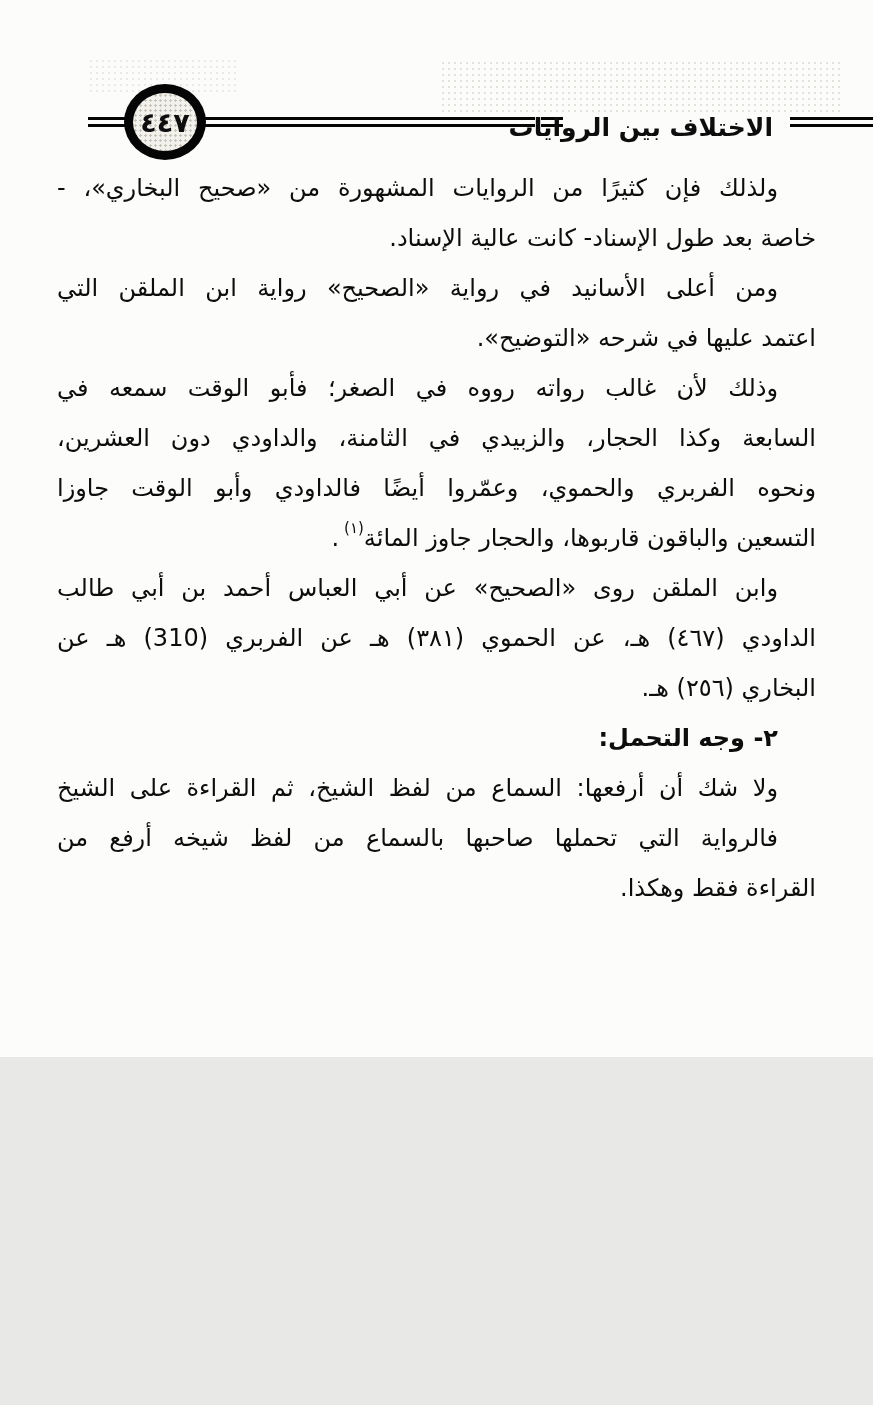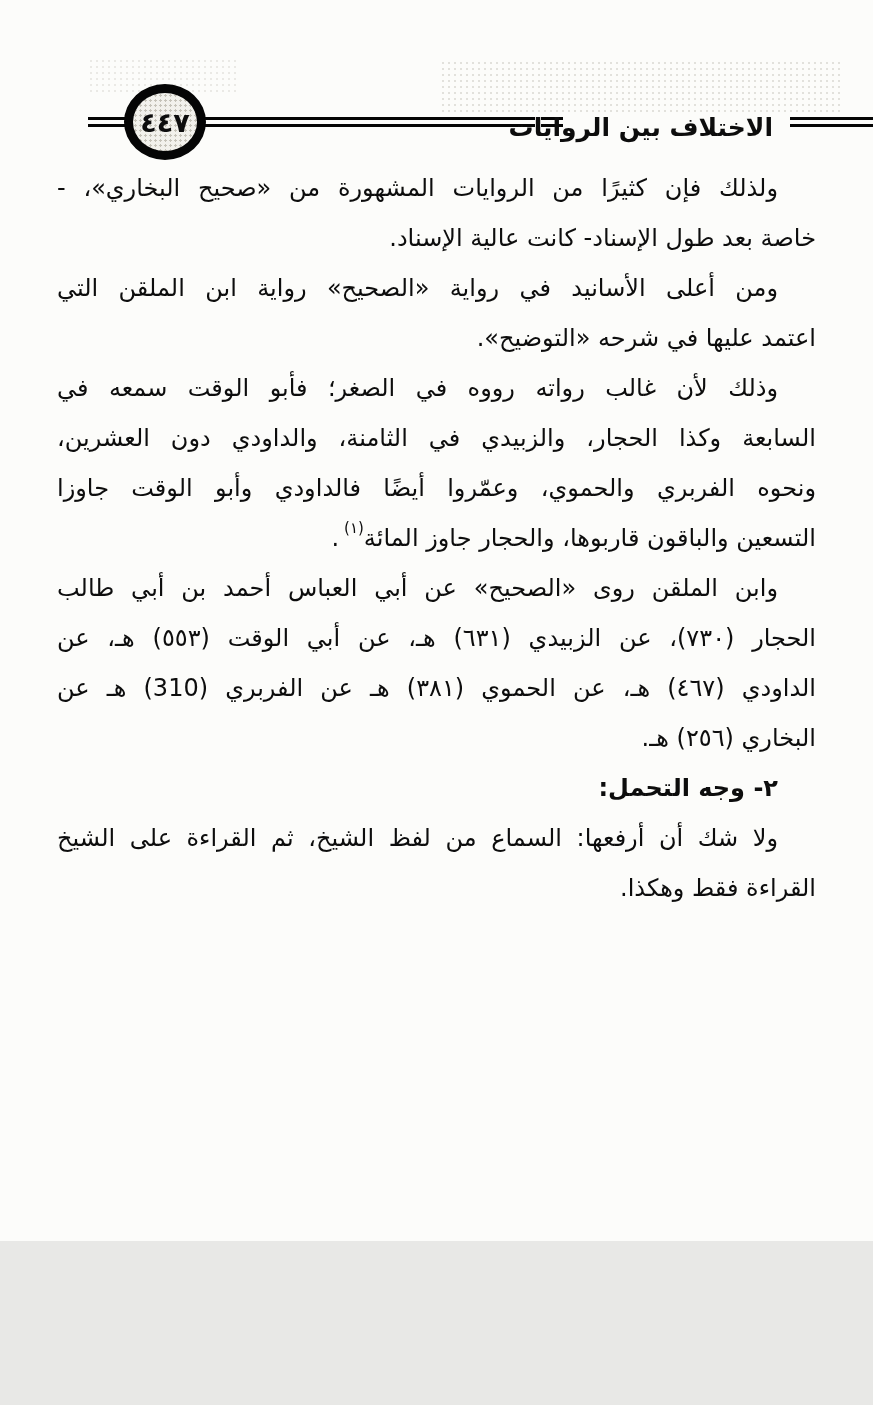--- a/index.html
+++ b/index.html
@@ -1,19 +1,19 @@
 <!DOCTYPE html>
 <html lang="ar" dir="rtl"><head>
 <meta charset="utf-8">
 <style>
   html, body { margin: 0; padding: 0; background: #e8e8e6; }
   .page {
     position: relative;
     width: 873px;
-    height: 1241px;
+    height: 1057px;
     margin: 0 auto;
     background: #fcfcfa;
     overflow: hidden;
     color: #0d0d0d;
     direction: rtl;
     font-family: "DejaVu Sans", sans-serif;
   }
 
   
   .noise {
@@ -153,35 +153,35 @@
 
     <p class="para">
       <span class="line indent" style="display:block">وذلك لأن غالب رواته رووه في الصغر؛ فأبو الوقت سمعه في</span>
       <span class="line" style="display:block">السابعة وكذا الحجار، والزبيدي في الثامنة، والداودي دون العشرين،</span>
       <span class="line" style="display:block">ونحوه الفربري والحموي، وعمّروا أيضًا فالداودي وأبو الوقت جاوزا</span>
       <span class="line end" style="display:block"><span>التسعين والباقون قاربوها، والحجار جاوز المائة</span><sup class="fn-marker">(١)</sup><span>.</span></span>
     </p>
 
     <p class="para">
       <span class="line indent" style="display:block">وابن الملقن روى «الصحيح» عن أبي العباس أحمد بن أبي طالب</span>
-      <span class="line" style="display:block">الحجار (٧٣٠)، عن الزبيدي (٦٣١) هـ، عن أبي الوقت (٥٥٣) هـ، عن</span>
       <span class="line" style="display:block">الداودي (٤٦٧) هـ، عن الحموي (٣٨١) هـ عن الفربري (310) هـ عن</span>
       <span class="line end" style="display:block">البخاري (٢٥٦) هـ.</span>
     </p>
 
     <p class="para">
       <span class="line end indent heading" style="display:block">٢- وجه التحمل:</span>
     </p>
 
 
     <p class="para">
       <span class="line indent" style="display:block">ولا شك أن أرفعها: السماع من لفظ الشيخ، ثم القراءة على الشيخ</span>
     </p>
 
     <p class="para">
+      <span class="line indent" style="display:block">فالرواية التي تحملها صاحبها بالسماع من لفظ شيخه أرفع من</span>
       <span class="line end" style="display:block">القراءة فقط وهكذا.</span>
     </p>
 
   </main>
 
   <footer class="footnote">
     <div class="fn-rule"></div>
     <div class="fn-text">(١) انظر مقدمة «التوضيح» ٥١/٢-٥٧.</div>
   </footer>
 

